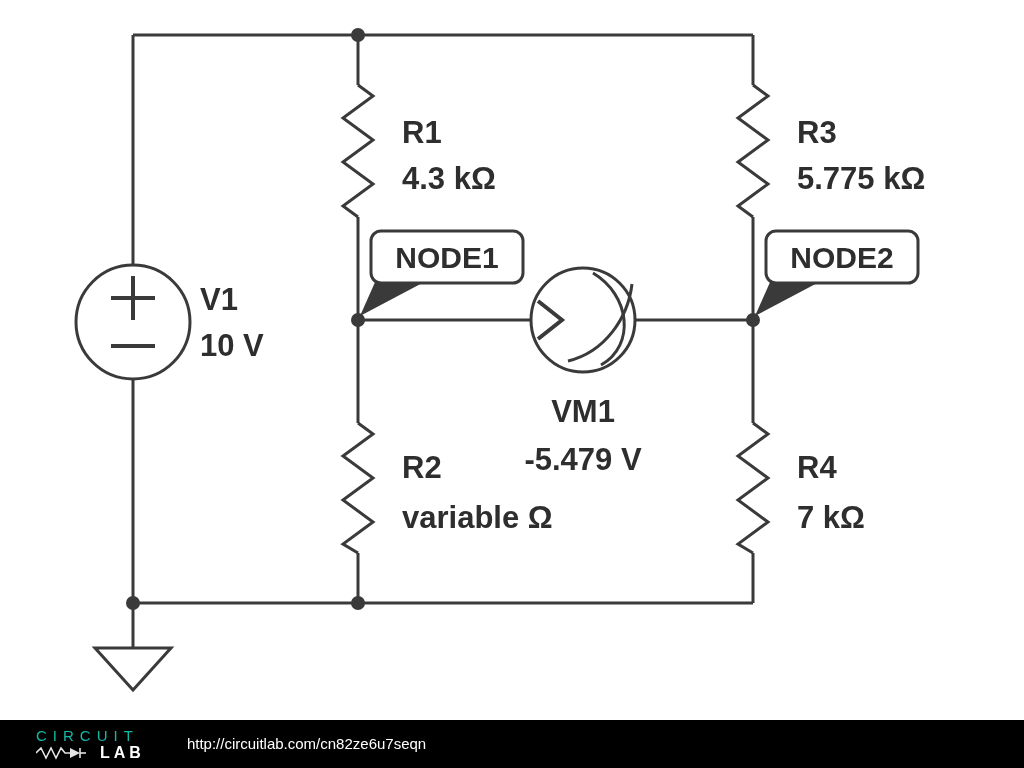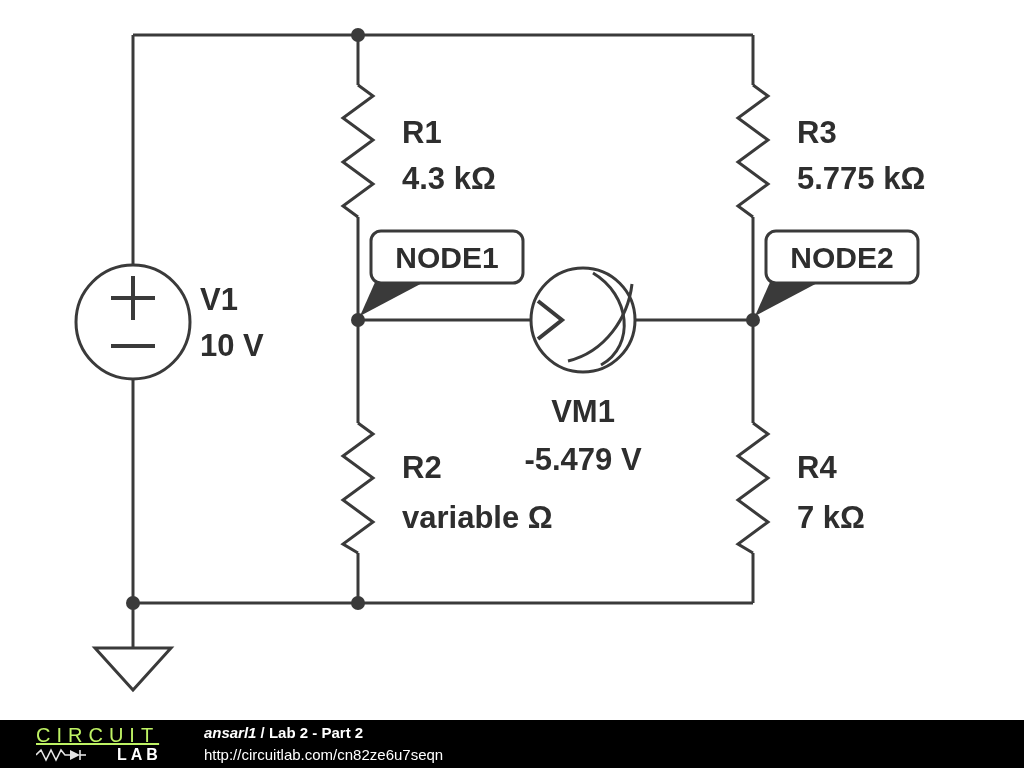--- a/index.html
+++ b/index.html
@@ -11,22 +11,22 @@
   .schematic .dot{fill:#3a3a3a;stroke:none;}
   .schematic .sym{stroke:#3a3a3a;stroke-width:3;fill:#ffffff;}
   .schematic text{fill:#2e2e2e;font-weight:bold;font-family:"Liberation Sans",sans-serif;}
   .schematic .lbl{font-size:31px;}
   .schematic .callout-box{fill:#ffffff;stroke:#3a3a3a;stroke-width:3;}
   .schematic .callout-text{font-size:30px;text-anchor:middle;}
   .schematic .pointer{fill:#3a3a3a;stroke:none;}
   .footer{position:absolute;left:0;bottom:0;width:1024px;height:48px;background:#000;
           display:flex;align-items:center;}
   .logo{margin-left:36px;display:flex;flex-direction:column;line-height:1;}
-  .logo-top{font-size:20px;letter-spacing:6px;font-weight:400;color:#bef264;text-decoration:underline;}
-  .logo-bottom-row{display:flex;align-items:center;gap:19px;margin-top:2px;}
+  .logo-top{font-size:15px;letter-spacing:6px;font-weight:400;color:#14b8a6;}
+  .logo-bottom-row{display:flex;align-items:center;gap:2px;margin-top:2px;}
   .logo-bottom{font-size:16px;font-weight:bold;letter-spacing:4px;color:#ffffff;}
   .footer-text{margin-left:42px;color:#ffffff;font-size:15px;line-height:1.45;}
   .title-user{font-style:italic;font-weight:bold;}
   .title-sep{font-weight:bold;}
   .title-rest{font-weight:bold;}
   .footer-url{font-weight:normal;}
 </style>
 </head>
 <body>
 
@@ -124,20 +124,17 @@
         <svg width="62" height="14" viewBox="0 0 62 14">
           <polyline points="0,7 5,2 10,12 15,2 20,12 25,2 29,7 34,7" fill="none" stroke="#e4e4e4" stroke-width="1.6"></polyline>
           <polygon points="34,2 34,12 44,7" fill="#e4e4e4"></polygon>
           <line x1="44" y1="2" x2="44" y2="12" stroke="#e4e4e4" stroke-width="1.6"></line>
           <line x1="44" y1="7" x2="50" y2="7" stroke="#e4e4e4" stroke-width="1.6"></line>
         </svg>
         <span class="logo-bottom">LAB</span>
       </span>
     </div>
     <div class="footer-text">
-      <div>
-        <span class="title-user">ansarl1</span><span class="title-sep"> / </span><span class="title-rest">Lab 2 - Part 2</span>
-      </div>
       <div class="footer-url">http://circuitlab.com/cn82ze6u7seqn</div>
     </div>
   </div>
 
 </div>
 
 </body></html>

